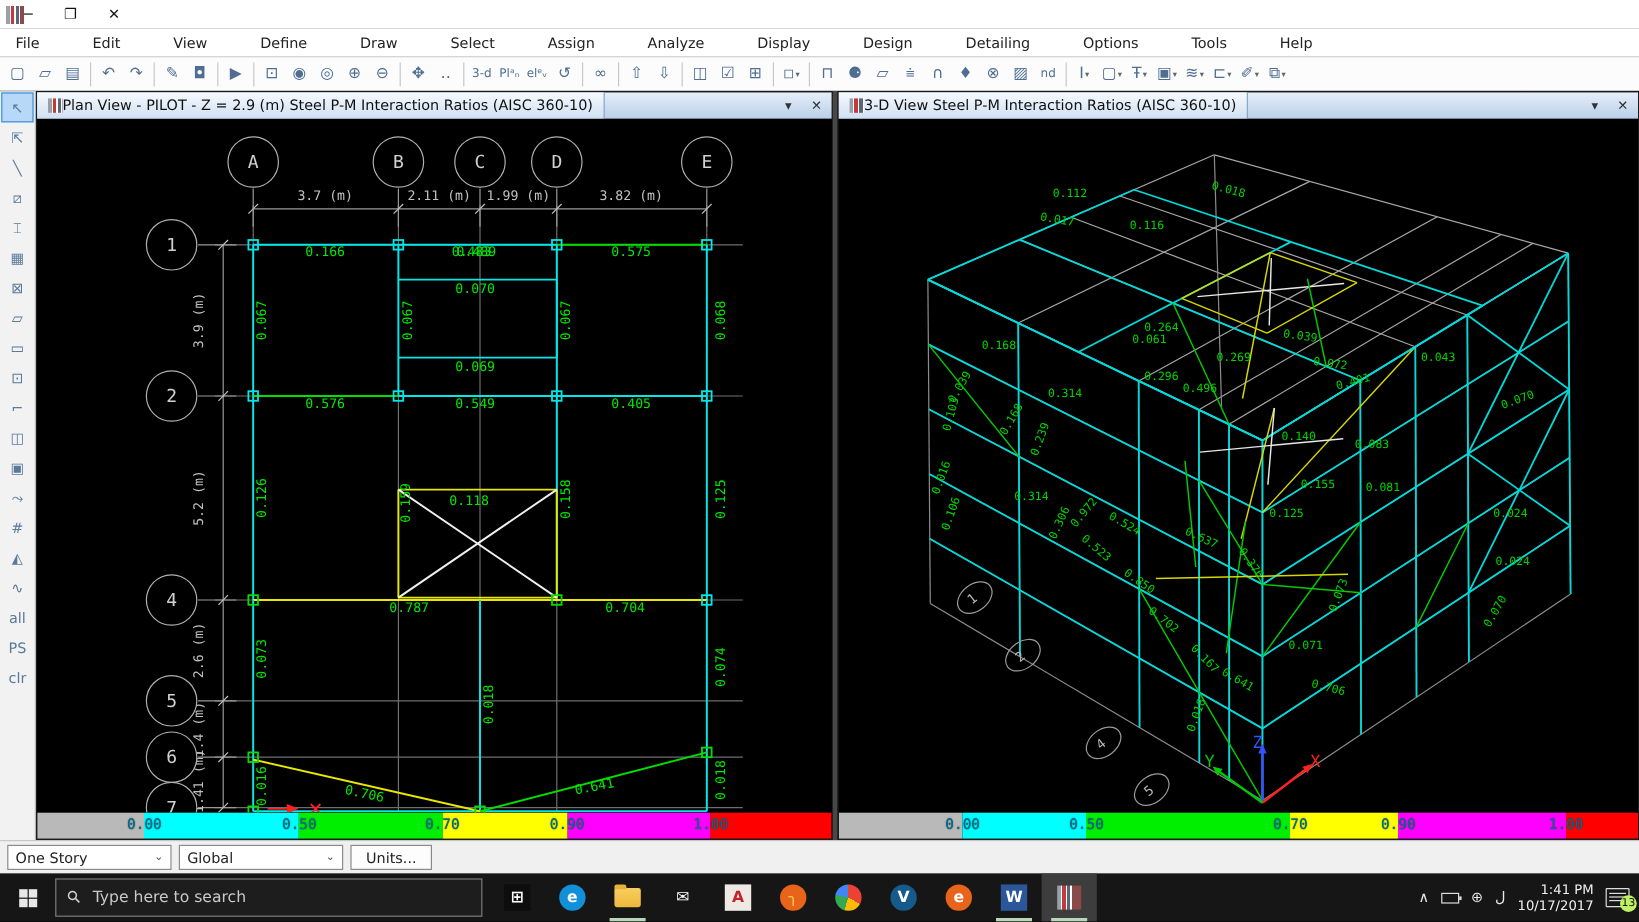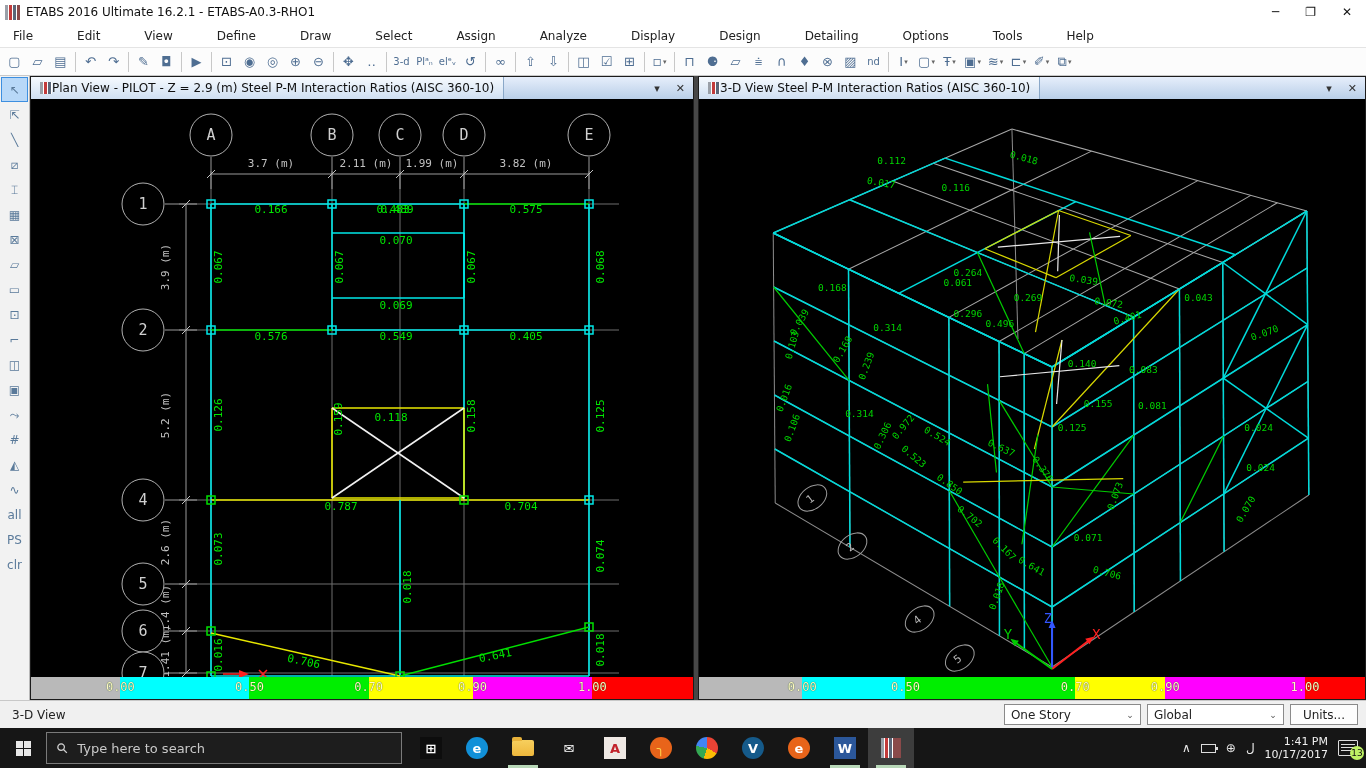--- a/index.html
+++ b/index.html
@@ -34,21 +34,21 @@
   .panel { display:flex; flex-direction:column; background:#000; border:1px solid #1c1c1c; }
   .panel-header { height:22px; background:linear-gradient(#e6eefb,#b9cfe8); display:flex; align-items:center; }
   .panel-tab { height:22px; display:flex; align-items:center; gap:0; padding:0 9px;
     background:linear-gradient(#f6fafe,#cfdff2); border-right:1px solid #8aa8c8; font-size:12px; color:#101010; white-space:nowrap; }
   .panel-header .spacer { flex:1; }
   .panel-header .hbtn { font-size:11px; color:#333; padding:0 8px; }
   .panel-body { height:580px; background:#000; overflow:hidden; }
   .legend { height:22px; position:relative; display:flex; overflow:hidden; }
   .legend .seg { height:100%; }
   .legend .legend-label { position:absolute; top:3px; transform:translateX(-50%);
-    color:#fef9c3; font-family:"DejaVu Sans Mono",monospace; font-size:12px; text-shadow:0 0 1px #003300; }
+    color:#0369a1; font-family:"DejaVu Sans Mono",monospace; font-size:12px; text-shadow:0 0 1px #003300; }
   
   .statusbar { height:28px; background:#f0f0f0; border-top:1px solid #c8c8c8; display:flex; align-items:center;
     font-size:12px; color:#222; padding:0 6px; }
   .statusbar .view-label { flex:1; padding-left:6px; }
   .sel { width:137px; height:21px; background:#fff; border:1px solid #8a8a8a; display:flex; align-items:center;
     padding:0 6px; margin-right:6px; font-size:12px; }
   .sel .arrow { margin-left:auto; font-size:9px; color:#555; }
   .units-btn { height:21px; border:1px solid #8a8a8a; background:#fdfdfd; padding:0 12px; font-size:12px;
     display:flex; align-items:center; margin-right:2px; }
   
@@ -79,21 +79,20 @@
   .notif i:nth-child(1){top:3px;} .notif i:nth-child(2){top:6px;} .notif i:nth-child(3){top:9px;}
   .notif .badge { position:absolute; right:-7px; bottom:-5px; background:#bef264; color:#111; border-radius:50%;
     width:14px; height:14px; font-size:9px; display:flex; align-items:center; justify-content:center;margin-top:24px; }
   svg text { font-family:"DejaVu Sans Mono",monospace; }
 </style>
 </head>
 <body>
 
 <div class="titlebar">
   <span class="logo16"></span>
-  <span class="app-title">ETABS 2016 Ultimate 16.2.1 - ETABS-A0.3-RHO1</span>
   <div class="win-btns">
     <span>─</span>
     <span>❐</span>
     <span>✕</span>
   </div>
 </div>
 
 <div class="menubar" id="menubar">
     <span class="menu-item">File</span>
     <span class="menu-item">Edit</span>
@@ -671,21 +670,20 @@
         <span class="legend-label" style="left: 56.5%;">0.70</span>
         <div class="seg" style="width: 21%; background: rgb(255, 0, 255);"></div>
         <span class="legend-label" style="left: 70%;">0.90</span>
         <div class="seg" style="width: 9%; background: rgb(255, 0, 0);"></div>
         <span class="legend-label" style="left: 91%;">1.00</span>
       </div>
   </div>
 </div>
 
 <div class="statusbar">
-  <span class="view-label">3-D View</span>
   <div class="sel">
     <span>One Story</span>
     <span class="arrow">⌄</span>
   </div>
   <div class="sel">
     <span>Global</span>
     <span class="arrow">⌄</span>
   </div>
   <div class="units-btn">Units...</div>
 </div>

